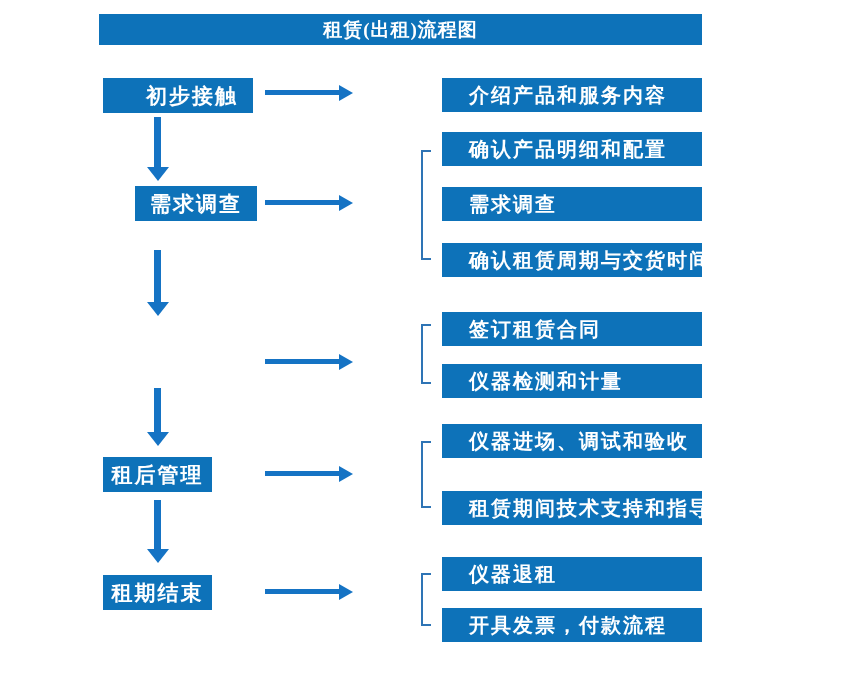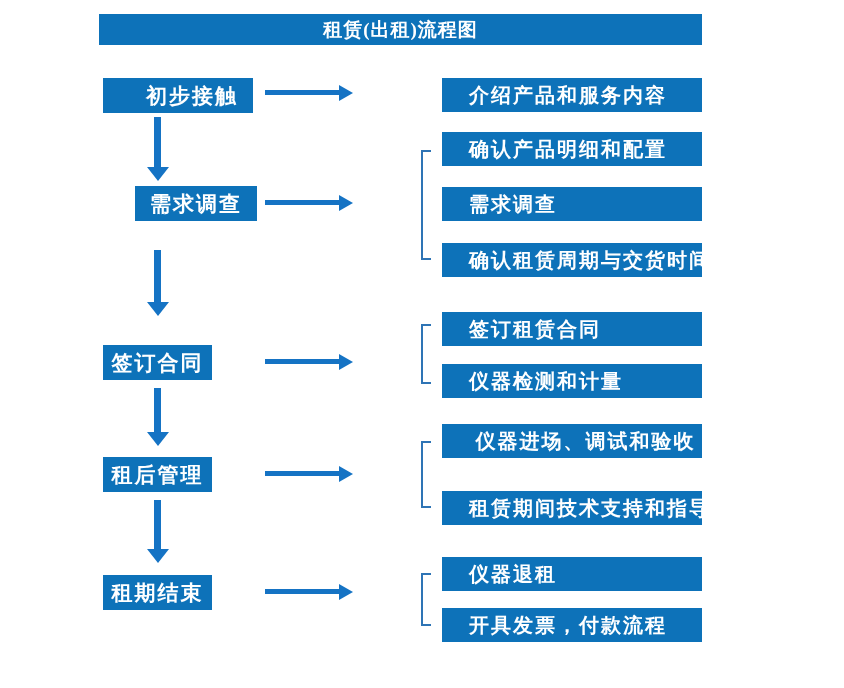--- a/index.html
+++ b/index.html
@@ -110,23 +110,20 @@
   <div class="title-bar">
     <span>租赁(出租)流程图</span>
   </div>
 
   <div class="step-box" style="left:103px; top:78px; width:122px; height:35px;padding-left:28px;">
     <span>初步接触</span>
   </div>
   <div class="step-box" style="left:103px; top:186px; width:122px; height:35px;margin-left:32px;">
     <span>需求调查</span>
   </div>
-  <div class="step-box" style="left:103px; top:345px; width:109px; height:35px;">
-    <span>签订合同</span>
-  </div>
   <div class="step-box" style="left:103px; top:457px; width:109px; height:35px;">
     <span>租后管理</span>
   </div>
   <div class="step-box" style="left:103px; top:575px; width:109px; height:35px;">
     <span>租期结束</span>
   </div>
 
   <div class="arrow-down" style="top:117px; height:64px;">
     <div class="shaft"></div>
     <div class="head"></div>
@@ -181,21 +178,21 @@
   </div>
   <div class="detail-box" style="top:243px;">
     <span>确认租赁周期与交货时间</span>
   </div>
   <div class="detail-box" style="top:312px;">
     <span>签订租赁合同</span>
   </div>
   <div class="detail-box" style="top:364px;">
     <span>仪器检测和计量</span>
   </div>
-  <div class="detail-box" style="top:424px;justify-content:center;">
+  <div class="detail-box" style="top:424px;">
     <span>仪器进场、调试和验收</span>
   </div>
   <div class="detail-box" style="top:491px;">
     <span>租赁期间技术支持和指导</span>
   </div>
   <div class="detail-box" style="top:557px;">
     <span>仪器退租</span>
   </div>
   <div class="detail-box" style="top:608px;">
     <span>开具发票，付款流程</span>

